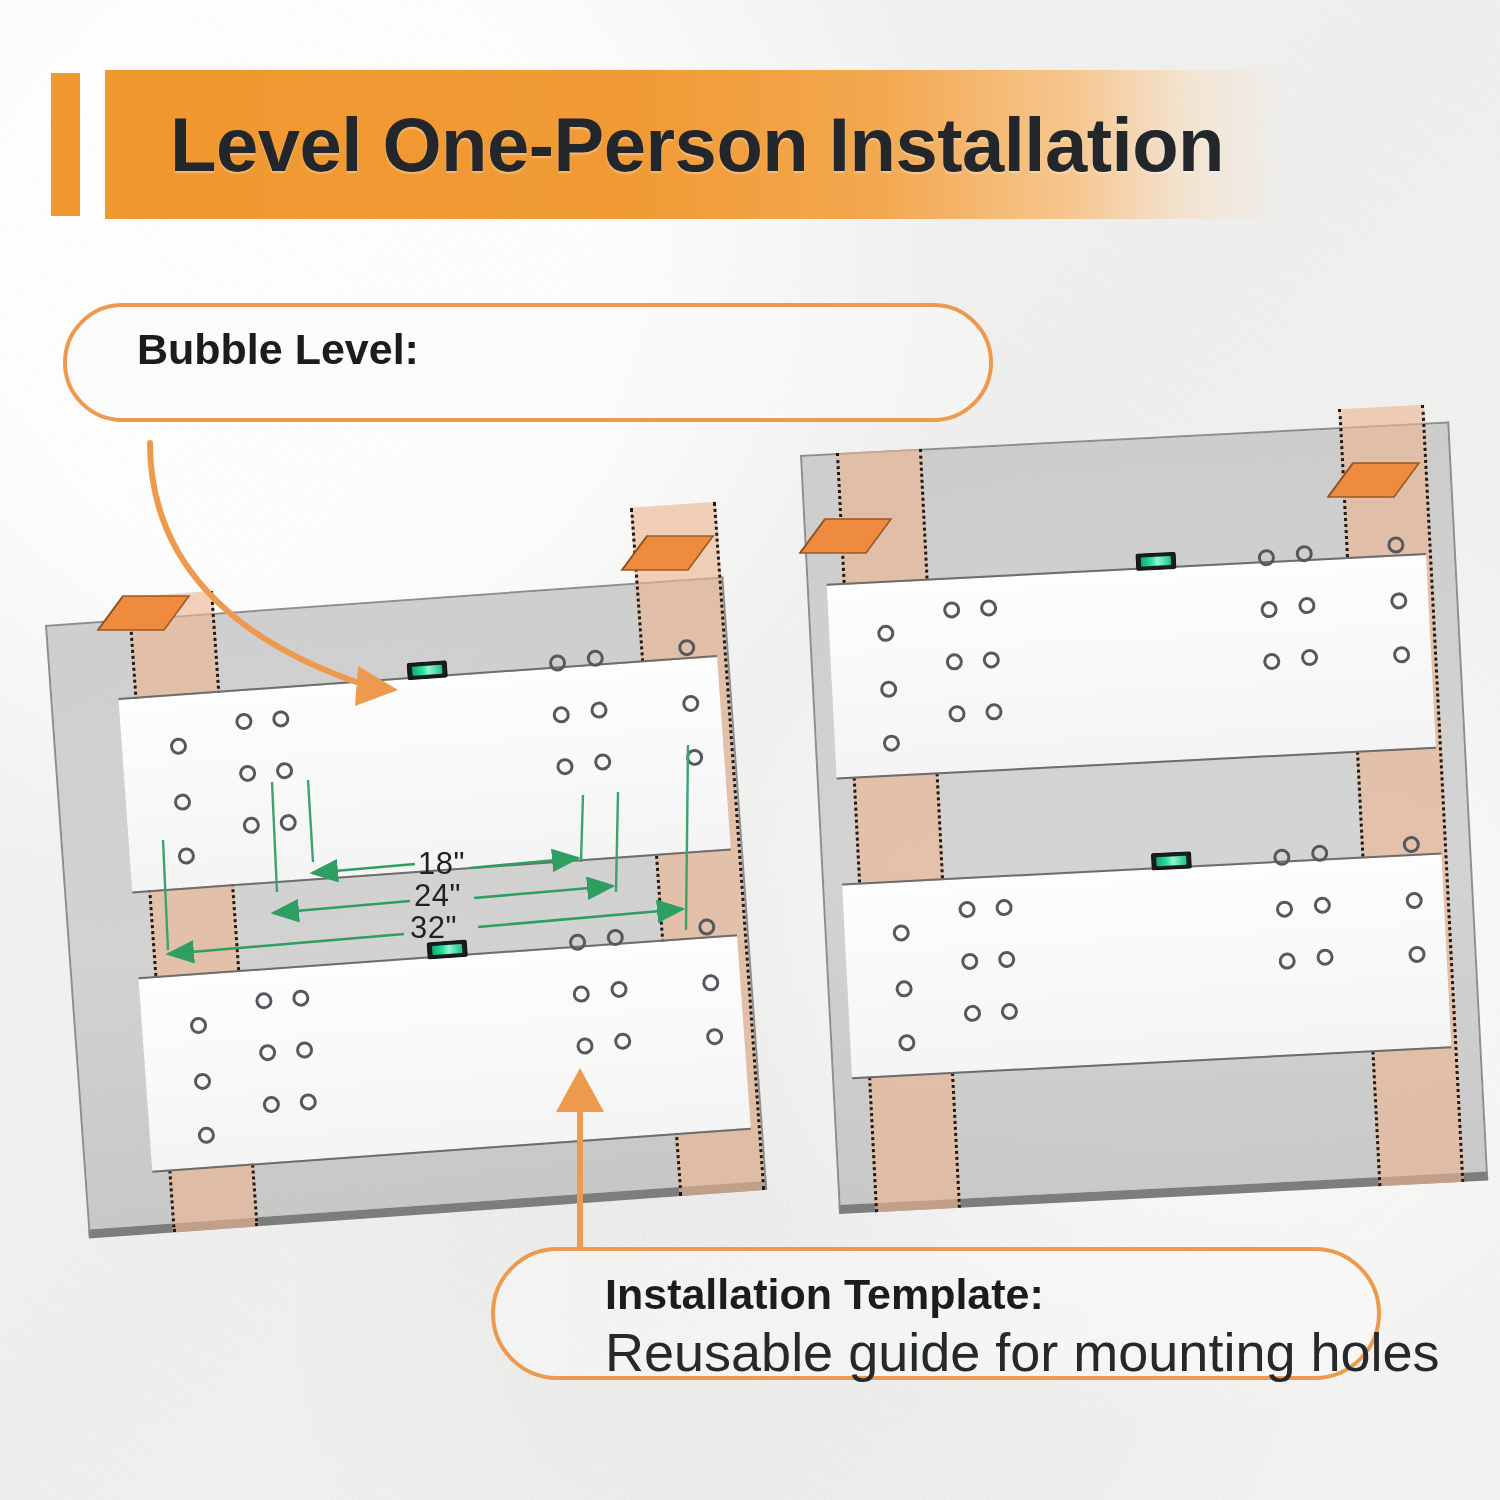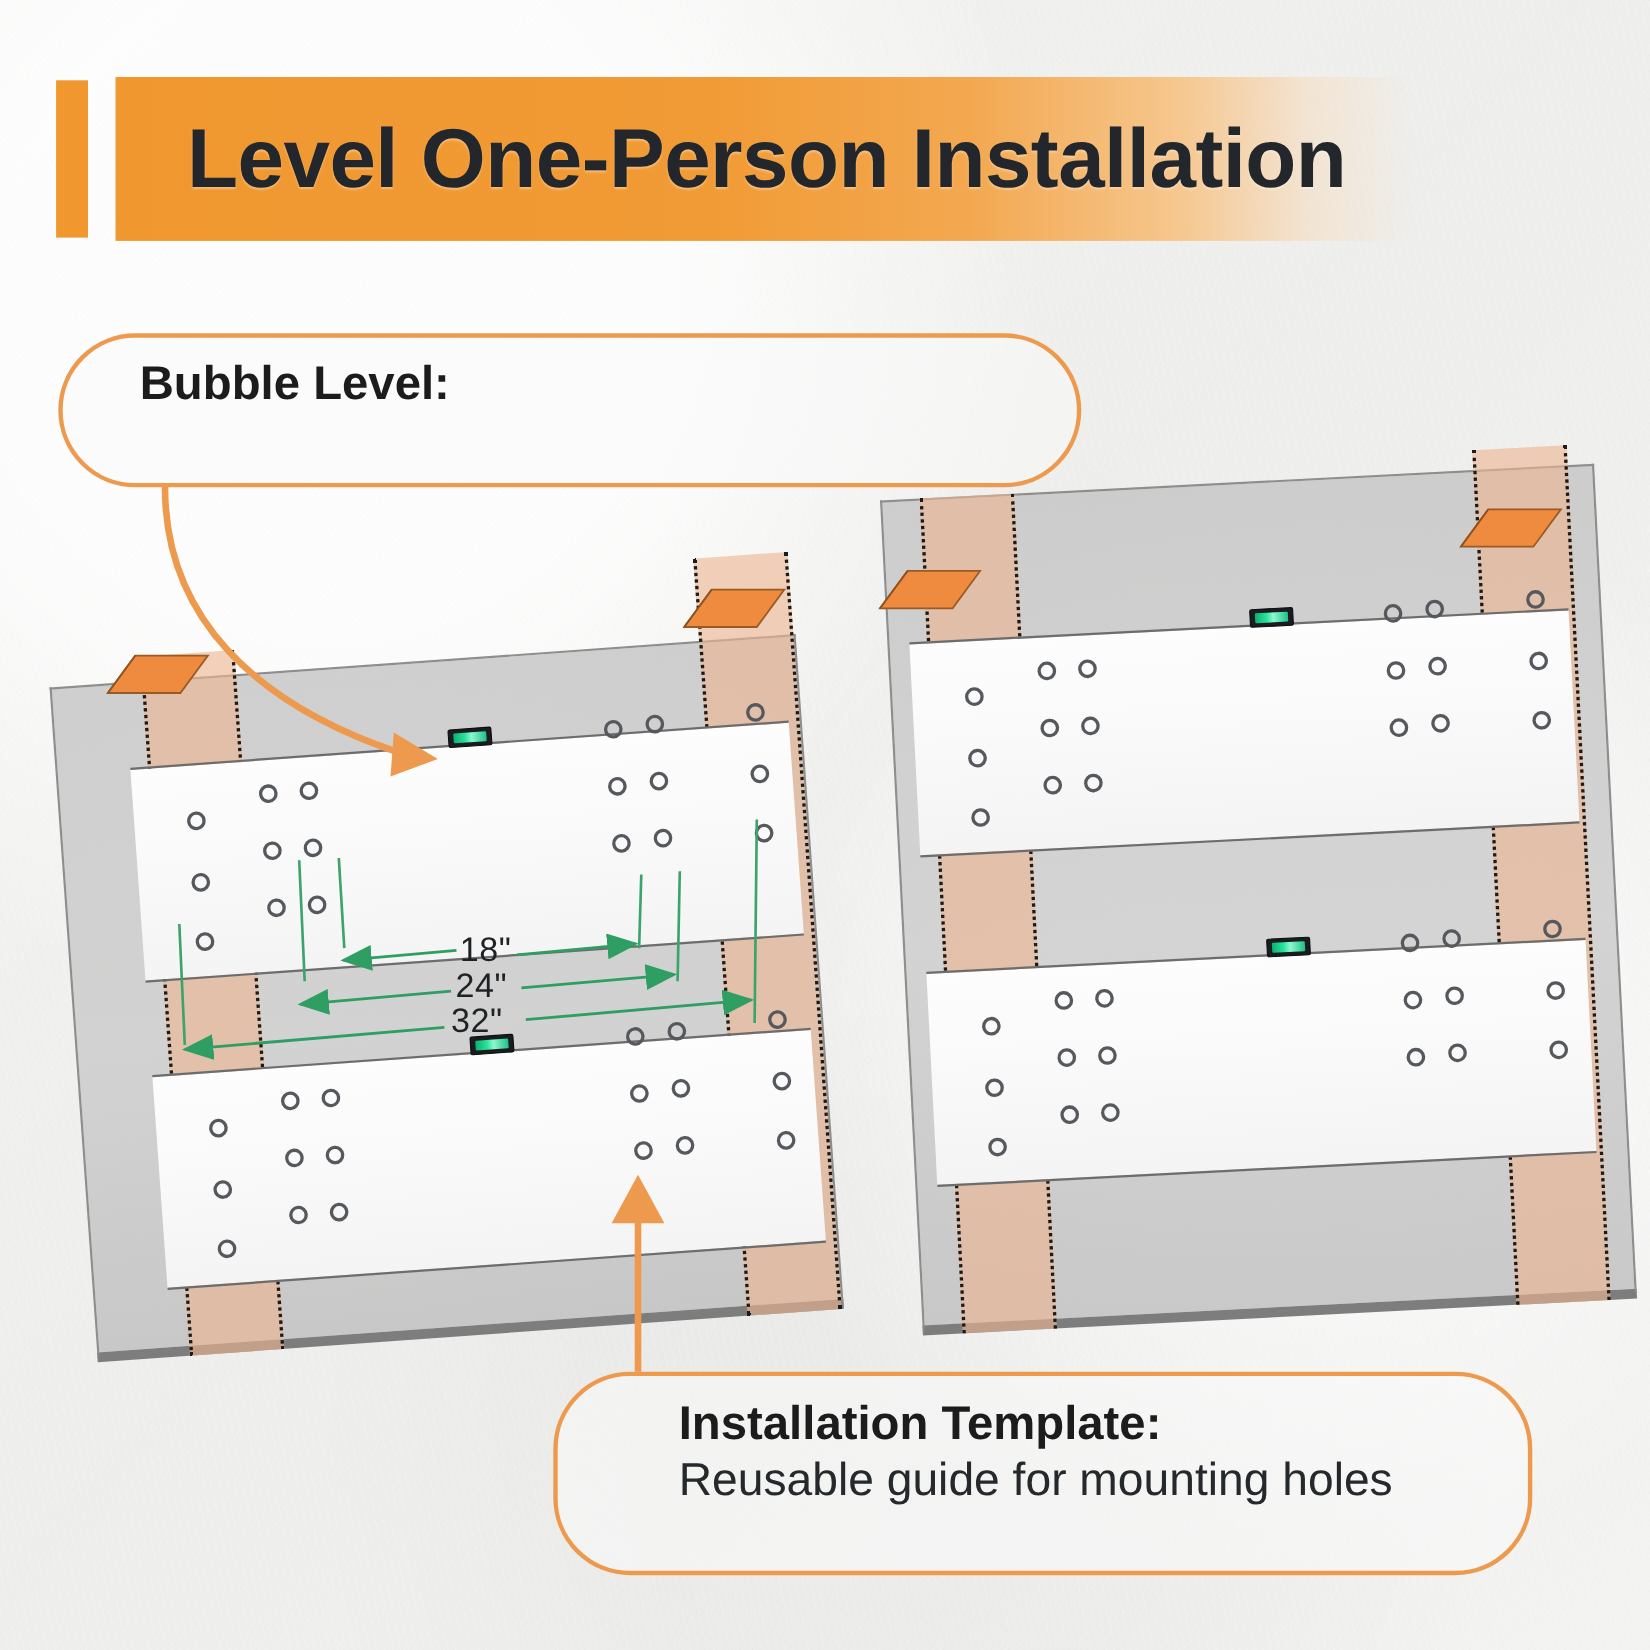--- a/index.html
+++ b/index.html
@@ -51,27 +51,27 @@
     border-radius:70px;
     background:rgba(250,250,250,.55);
     box-sizing:border-box;
   }
   .callout-title{
     position:absolute;font-weight:bold;color:#1c1c1c;white-space:nowrap;
   }
   .callout-sub{
     position:absolute;font-weight:normal;color:#25292c;white-space:nowrap;
   }
-  #callout-bubble{left:53px;top:303px;width:930px;height:140px;text-decoration:underline;}
+  #callout-bubble{left:63px;top:303px;width:930px;height:119px;text-decoration:underline;}
   #callout-bubble .callout-title{left:70px;top:18px;font-size:43px;}
   #callout-bubble .callout-sub{left:70px;top:68px;font-size:42px;}
 
-  #callout-template{left:503px;top:1247px;width:890px;height:185px;}
+  #callout-template{left:491px;top:1247px;width:890px;height:133px;}
   #callout-template .callout-title{left:110px;top:19px;font-size:43px;}
-  #callout-template .callout-sub{left:110px;top:70px;font-size:42px;}
+  #callout-template .callout-sub{left:110px;top:70px;font-size:54px;}
 
   
   #leader-bubble{position:absolute;left:0;top:0;width:1500px;height:1500px;pointer-events:none;}
 
   
   #scene{position:absolute;left:0;top:0;width:1500px;height:1500px;}
 
   .panel{position:absolute;}
   .panel-body{
     position:absolute;inset:0;

